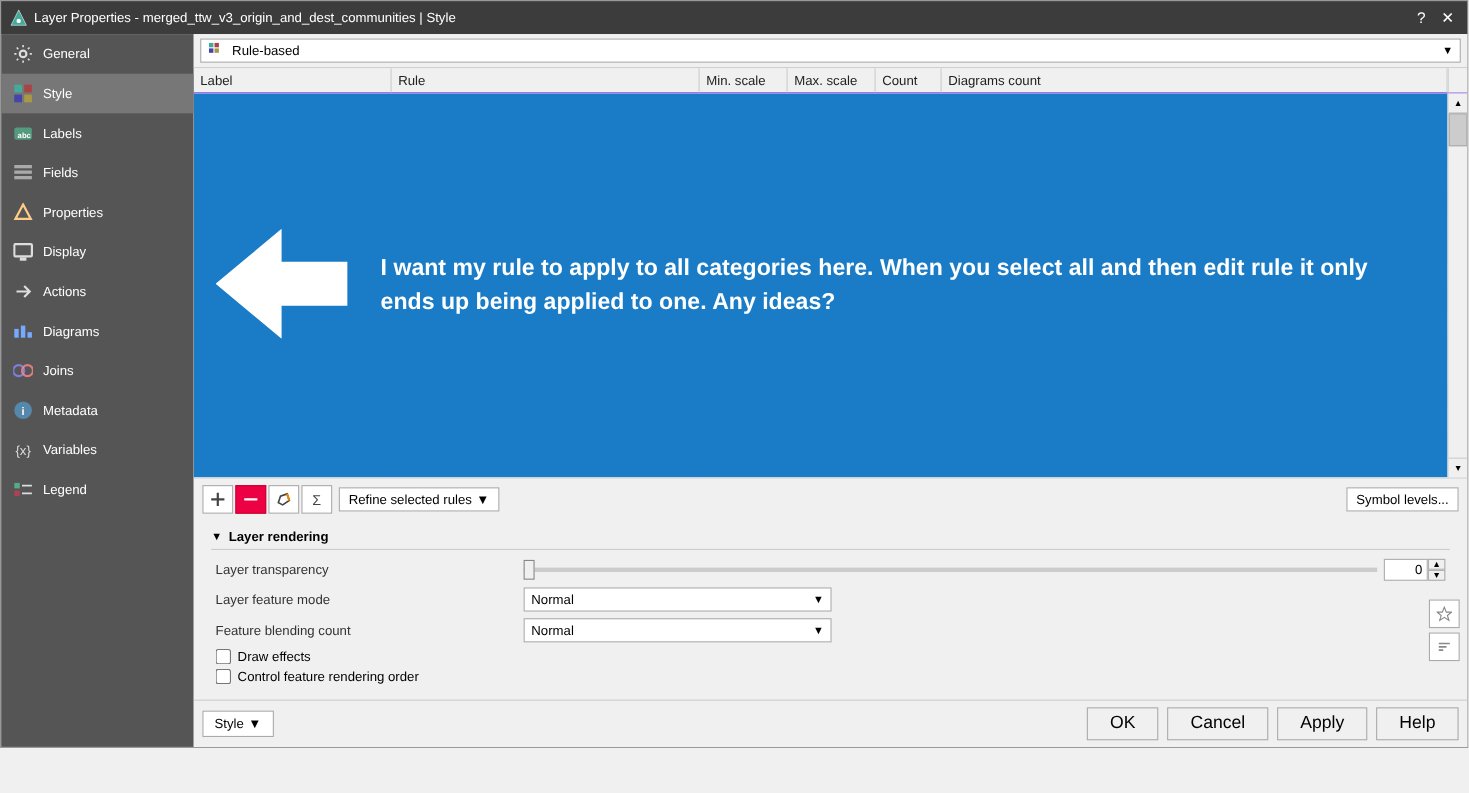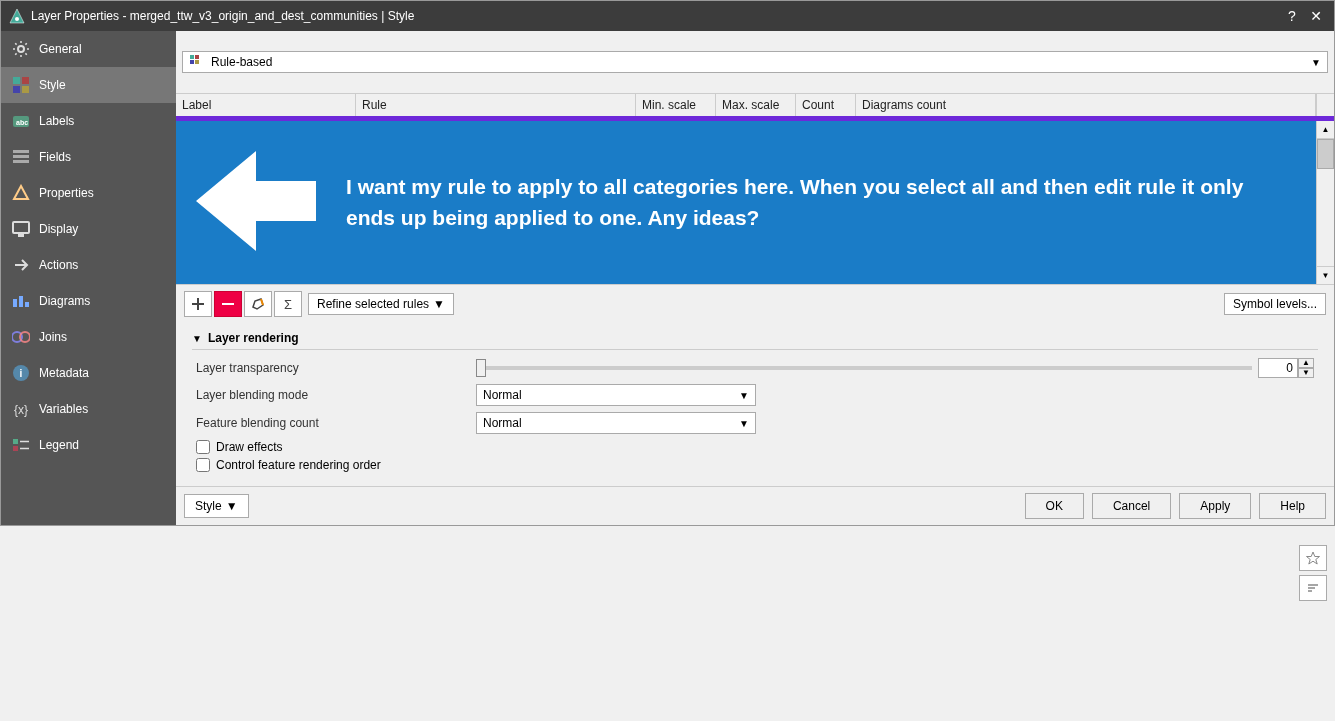--- a/index.html
+++ b/index.html
@@ -1,45 +1,45 @@
 <!DOCTYPE html>
 <html><head>
   <meta charset="utf-8">
   <style>
     * { box-sizing: border-box; margin: 0; padding: 0; }
     body { font-family: 'Segoe UI', Arial, sans-serif; font-size: 12px; background: #f0f0f0; width: 1335px; height: 721px; overflow: hidden; }
 
-    .window { width: 1335px; height: 526px; background: #f0f0f0; border: 1px solid #999; display: flex; flex-direction: column; }
+    .window { width: 1335px; height: 680px; background: #f0f0f0; border: 1px solid #999; display: flex; flex-direction: column; }
 
     .title-bar { background: #3c3c3c; color: white; height: 30px; display: flex; align-items: center; padding: 0 8px; font-size: 12px; flex-shrink: 0; }
     .title-bar-icon { width: 16px; height: 16px; margin-right: 6px; }
     .title-bar-title { flex: 1; }
     .title-bar-buttons { display: flex; gap: 4px; }
     .title-bar-btn { background: none; border: none; color: white; font-size: 14px; cursor: pointer; width: 20px; height: 20px; display: flex; align-items: center; justify-content: center; }
 
     .main-content { display: flex; flex: 1; overflow: hidden; }
 
     
     .sidebar { width: 175px; background: #555; display: flex; flex-direction: column; flex-shrink: 0; }
     .sidebar-item { display: flex; align-items: center; padding: 8px 10px; color: white; cursor: pointer; gap: 8px; }
     .sidebar-item.active { background: #777; }
     .sidebar-icon { width: 20px; height: 20px; flex-shrink: 0; display: flex; align-items: center; justify-content: center; }
     .sidebar-label { font-size: 12px; }
 
     
     .right-panel { flex: 1; display: flex; flex-direction: column; overflow: hidden; }
 
     
-    .style-dropdown-bar { background: #f0f0f0; padding: 20px 6px; border-bottom: 1px solid #ccc; display: flex; align-items: center; }
+    .style-dropdown-bar { background: #f0f0f0; padding: 4px 6px; border-bottom: 1px solid #ccc; display: flex; align-items: center; }
     .style-dropdown { display: flex; align-items: center; background: white; border: 1px solid #aaa; padding: 2px 6px; min-width: 200px; cursor: pointer; font-size: 12px; gap: 6px; flex: 1; }
     .style-dropdown-arrow { margin-left: auto; font-size: 10px; }
 
     
     .table-area { flex: 1; overflow: hidden; display: flex; flex-direction: column; position: relative; }
-    .table-header { display: flex; background: #f0f0f0; border-bottom: 5px solid #6d28d9; flex-shrink: 0; }
+    .table-header { display: flex; background: #f0f0f0; border-bottom: 1px solid #6d28d9; flex-shrink: 0; }
     .th { padding: 4px 6px; border-right: 1px solid #ccc; font-size: 12px; font-weight: normal; color: #222; }
     .th-label { width: 180px; }
     .th-rule { width: 280px; }
     .th-min { width: 80px; }
     .th-max { width: 80px; }
     .th-count { width: 60px; }
     .th-dup { flex: 1; }
 
     .table-body { flex: 1; overflow-y: auto; overflow-x: hidden; position: relative; }
     .table-row { display: flex; align-items: center; min-height: 22px; }
@@ -80,21 +80,21 @@
     .select-control-arrow { margin-left: auto; font-size: 10px; }
 
     .checkbox-row { display: flex; align-items: center; gap: 6px; margin-bottom: 4px; padding: 0 4px; font-size: 12px; }
     .checkbox-input { width: 14px; height: 14px; cursor: pointer; }
     .side-btn { width: 28px; height: 26px; background: white; border: 1px solid #aaa; cursor: pointer; display: flex; align-items: center; justify-content: center; font-size: 14px; }
 
     
     .bottom-bar { background: #f0f0f0; border-top: 1px solid #ccc; padding: 6px 8px; display: flex; align-items: center; flex-shrink: 0; }
     .style-btn { background: white; border: 1px solid #aaa; padding: 4px 10px; cursor: pointer; font-size: 12px; display: flex; align-items: center; gap: 4px; }
     .bottom-right { margin-left: auto; display: flex; gap: 8px; }
-    .action-btn { padding: 5px 20px; background: #f0f0f0; border: 1px solid #aaa; cursor: pointer; font-size: 12px; }
+    .action-btn { padding: 5px 20px; background: #f0f0f0; border: 1px solid #aaa; cursor: pointer; font-size: 16px; }
 
     .symbol-levels-btn { background: white; border: 1px solid #aaa; padding: 3px 8px; cursor: pointer; font-size: 12px; }
 
     .layer-rendering-section { padding: 4px 8px; position: relative; }
   </style>
 </head>
 <body>
 
 <div class="window">
 
@@ -506,21 +506,21 @@
                 <input type="text" class="slider-value" value="0" style="width: 40px; border: 1px solid rgb(170, 170, 170); padding: 2px 4px; font-size: 12px; text-align: right;">
                 <div class="slider-spinner">
                   <button class="slider-spin-btn">▲</button>
                   <button class="slider-spin-btn">▼</button>
                 </div>
               </div>
             </div>
           </div>
 
           <div class="form-row">
-            <span class="form-label">Layer blending mode</span>
+            <span class="form-label">Layer feature mode</span>
             <div class="select-control">
               <span>Normal</span>
               <span class="select-control-arrow">▼</span>
             </div>
           </div>
 
           <div class="form-row">
             <span class="form-label">Feature blending count</span>
             <div class="select-control">
               <span>Normal</span>

